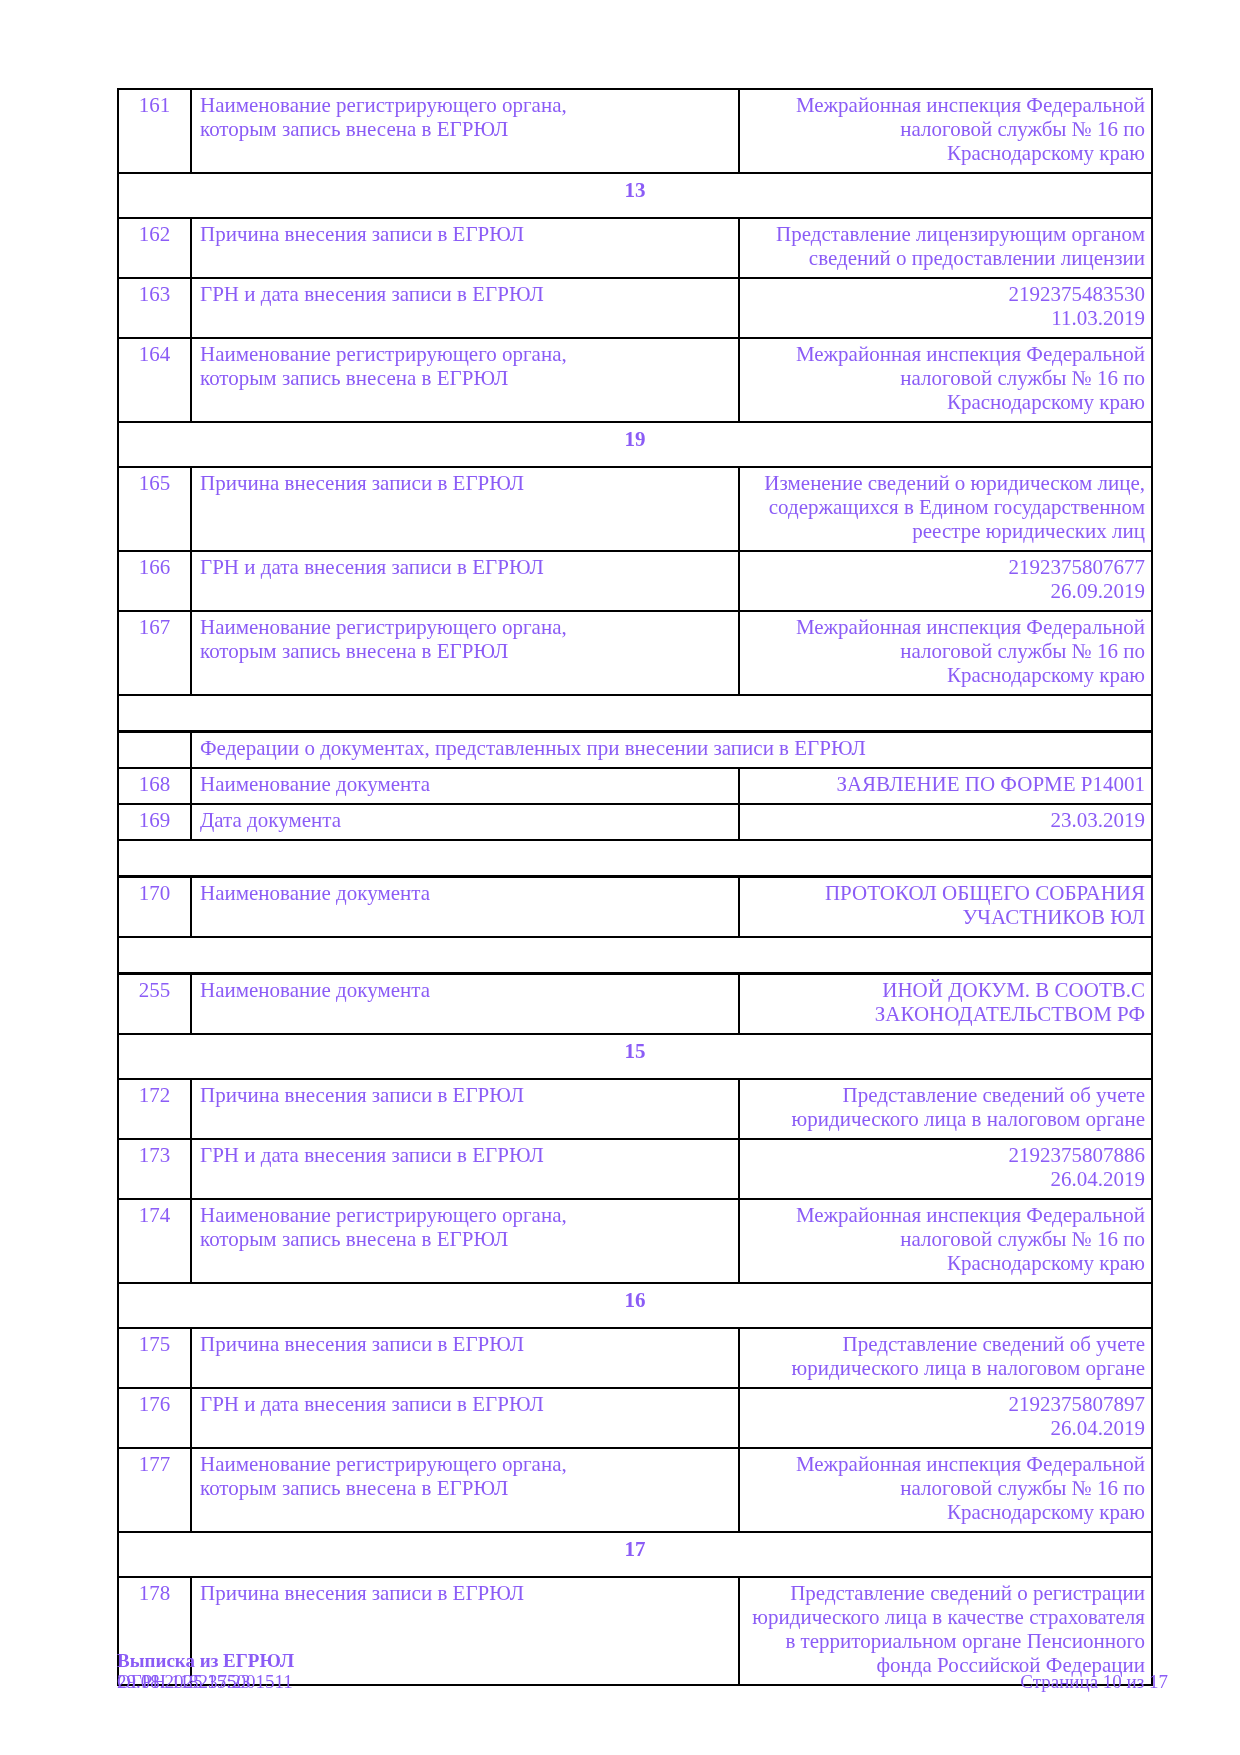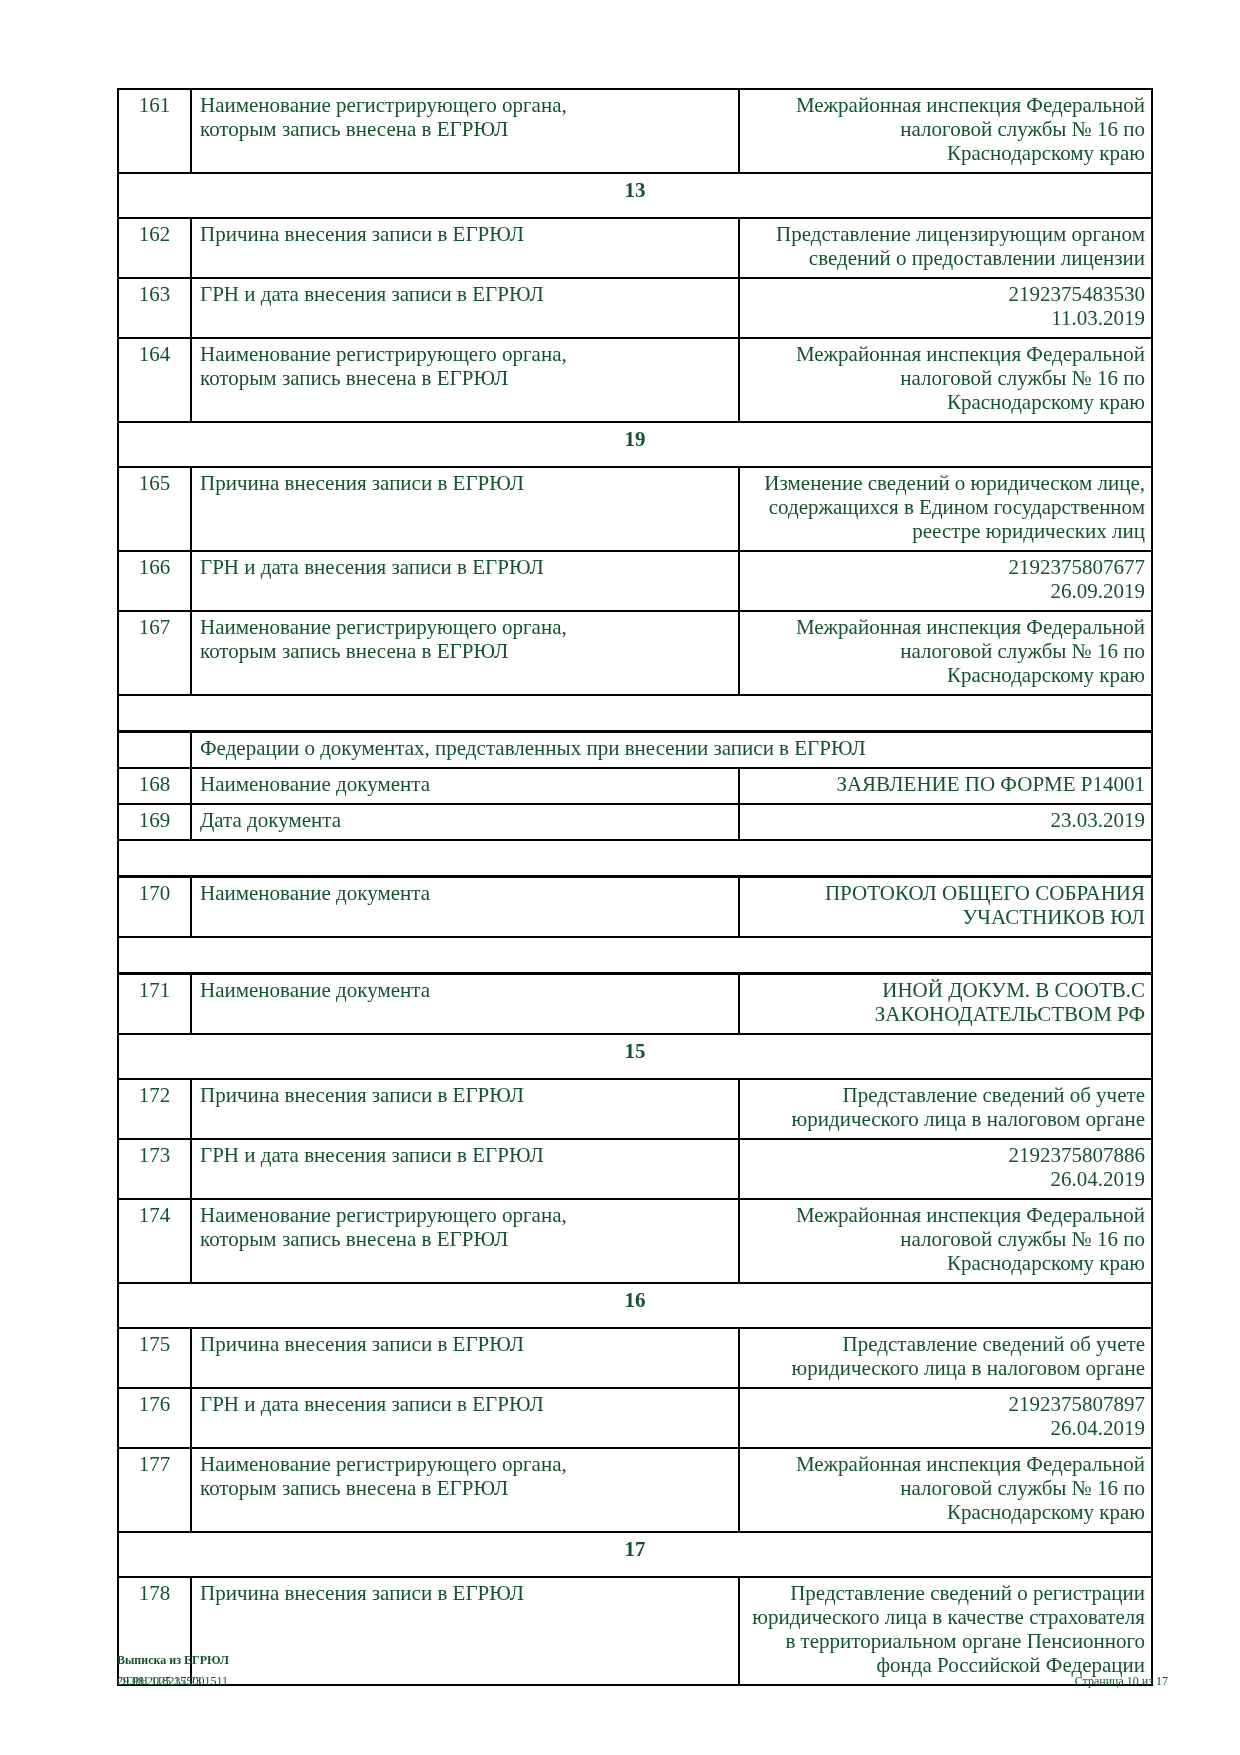--- a/index.html
+++ b/index.html
@@ -6,21 +6,21 @@
     margin: 0;
     padding: 0;
     background: #e8e8e8;
   }
   .page {
     position: relative;
     width: 1240px;
     height: 1755px;
     background: #ffffff;
     font-family: "Liberation Serif", "DejaVu Serif", serif;
-    color: #14532d;
+    color: #8b5cf6;
     overflow: hidden;
   }
   .egrul-table {
     position: absolute;
     left: 117px;
     top: 88px;
     width: 1036px;
     border: 2px solid #000000;
     box-sizing: border-box;
     font-size: 21px;
@@ -67,21 +67,21 @@
     white-space: pre-line;
   }
   .spacer-row {
     height: 36px;
   }
   .footer {
     position: absolute;
     left: 117px;
     right: 72px;
     top: 1650px;
-    font-size: 12px;
+    font-size: 19px;
     line-height: 21px;
   }
   .footer-doc {
     font-weight: bold;
   }
   .footer-bottom-line {
     position: relative;
     width: 100%;
   }
   .footer-center {
@@ -173,21 +173,21 @@
       </div>
       <div class="row spacer-row"></div>
       <div class="row thick-top">
         <div class="cell cell-num">170</div>
         <div class="cell cell-name">Наименование документа</div>
         <div class="cell cell-value">ПРОТОКОЛ ОБЩЕГО СОБРАНИЯ
 УЧАСТНИКОВ ЮЛ</div>
       </div>
       <div class="row spacer-row"></div>
       <div class="row thick-top">
-        <div class="cell cell-num">171</div>
+        <div class="cell cell-num">255</div>
         <div class="cell cell-name">Наименование документа</div>
         <div class="cell cell-value">ИНОЙ ДОКУМ. В СООТВ.С
 ЗАКОНОДАТЕЛЬСТВОМ РФ</div>
       </div>
       <div class="row section-row">
         <div class="section-label">15</div>
       </div>
       <div class="row">
         <div class="cell cell-num">172</div>
         <div class="cell cell-name">Причина внесения записи в ЕГРЮЛ</div>

